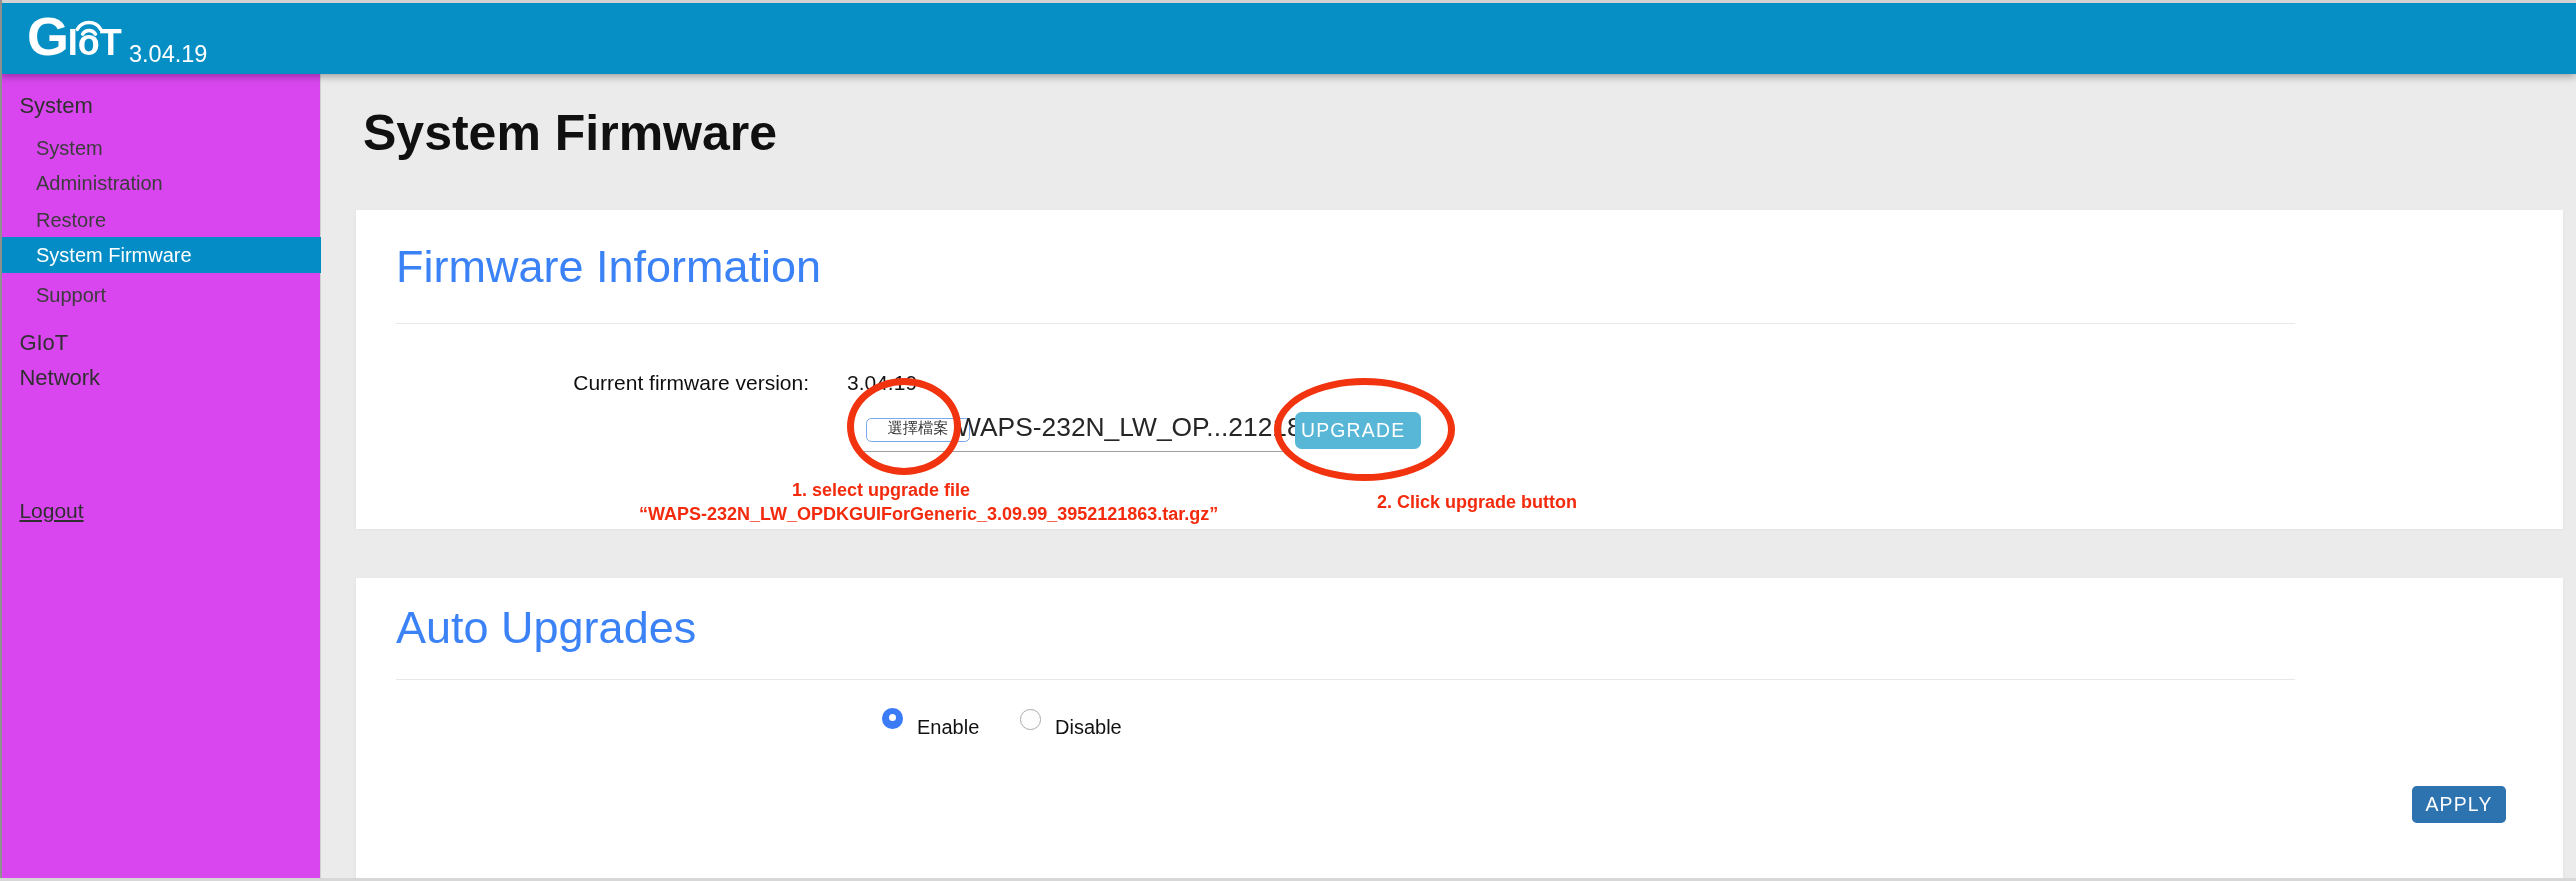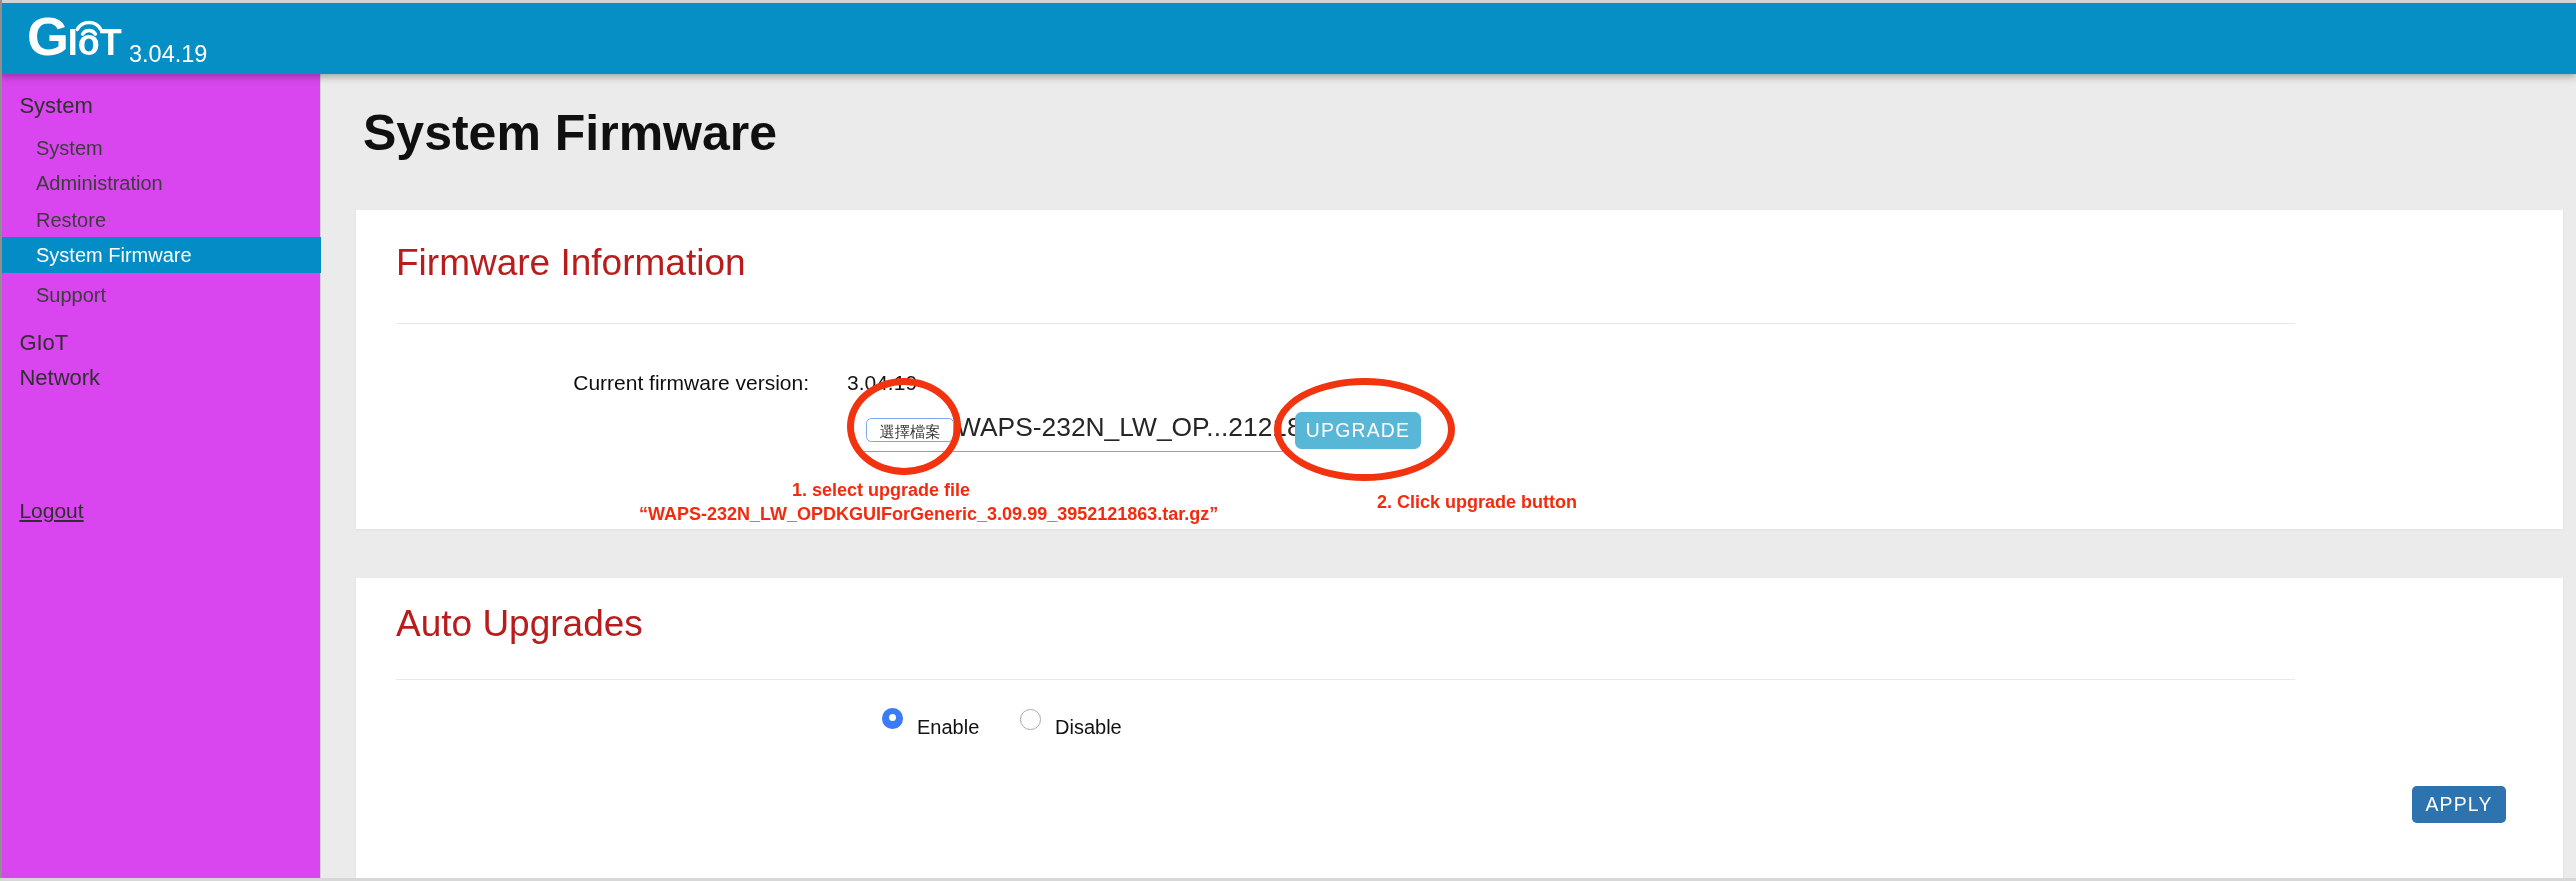--- a/index.html
+++ b/index.html
@@ -39,39 +39,39 @@
   .side-item{font-size:20px; color:#3c3c3c; cursor:pointer;}
   .side-sel-bg{left:0; top:163px; width:321px; height:36px; background:#038cc5;}
   .side-sel-txt{left:36px; top:171px; font-size:20px; color:#fff;}
   .logout{font-size:21px; color:#2f2f2f; text-decoration:underline; cursor:pointer;margin-top:48px;}
 
   
   .page-title{left:363px; top:108px; font-size:50px; font-weight:bold; color:#101010;}
   .card{background:#fff; box-shadow:0 0.6px 3.5px rgba(0,0,0,.06);}
   .card1{left:356px; top:210px; width:2207px; height:319px;}
   .card2{left:356px; top:578px; width:2207px; height:300px;}
-  .card-title{left:40px; font-size:37px; color:#b91c1c;}
+  .card-title{left:40px; font-size:45px; color:#3b82f6;}
   .divider{left:40px; width:1899px; height:1.2px; background:#e8e8e8;}
   .card1 .divider{top:113px;}
   .card2 .divider{top:101px;}
   .form-label{left:0; width:453px; text-align:right; font-size:21px; color:#0f0f0f;}
   .value{font-size:21px; color:#141414;}
 
   .file-btn{
-    left:510px; top:208px; width:88px; height:23.5px;
+    left:510px; top:208px; width:104px; height:23.5px;
     border:1.8px solid #7aa7f0; border-radius:5.3px; background:#fff; box-sizing:border-box;
-    display:flex; align-items:flex-end; justify-content:center;
+    display:flex; align-items:flex-start; justify-content:center;
     font-size:15.3px; color:#3a3a3a; cursor:pointer;
   }
   .file-name{left:600px; top:204px; font-size:26.4px; color:#262626;}
   .file-underline{left:508px; top:241px; width:424px; height:1.2px; background:#9e9e9e;}
   .upgrade-btn{
     left:939px; top:202px; width:126px; height:37px;
     background:#58b6d6; border:none; border-radius:6.5px;
-    display:flex; align-items:center; justify-content:center;
+    display:flex; align-items:center; justify-content:flex-start;
     font-size:19.4px; letter-spacing:1.2px; color:#fff; cursor:pointer;
     font-family:inherit;
   }
   .ellipse{border:7px solid #f2330f; border-radius:50%; box-sizing:border-box; pointer-events:none;}
   .ellipse1{left:491px; top:168px; width:114px; height:97px;}
   .ellipse2{left:918px; top:168px; width:181px; height:103px;}
   .red-note{font-size:18px; font-weight:bold; color:#f42a0d;}
   .note1{left:436px; top:271px;}
   .note2{left:283px; top:295px;}
   .note3{left:1021px; top:283px;}

